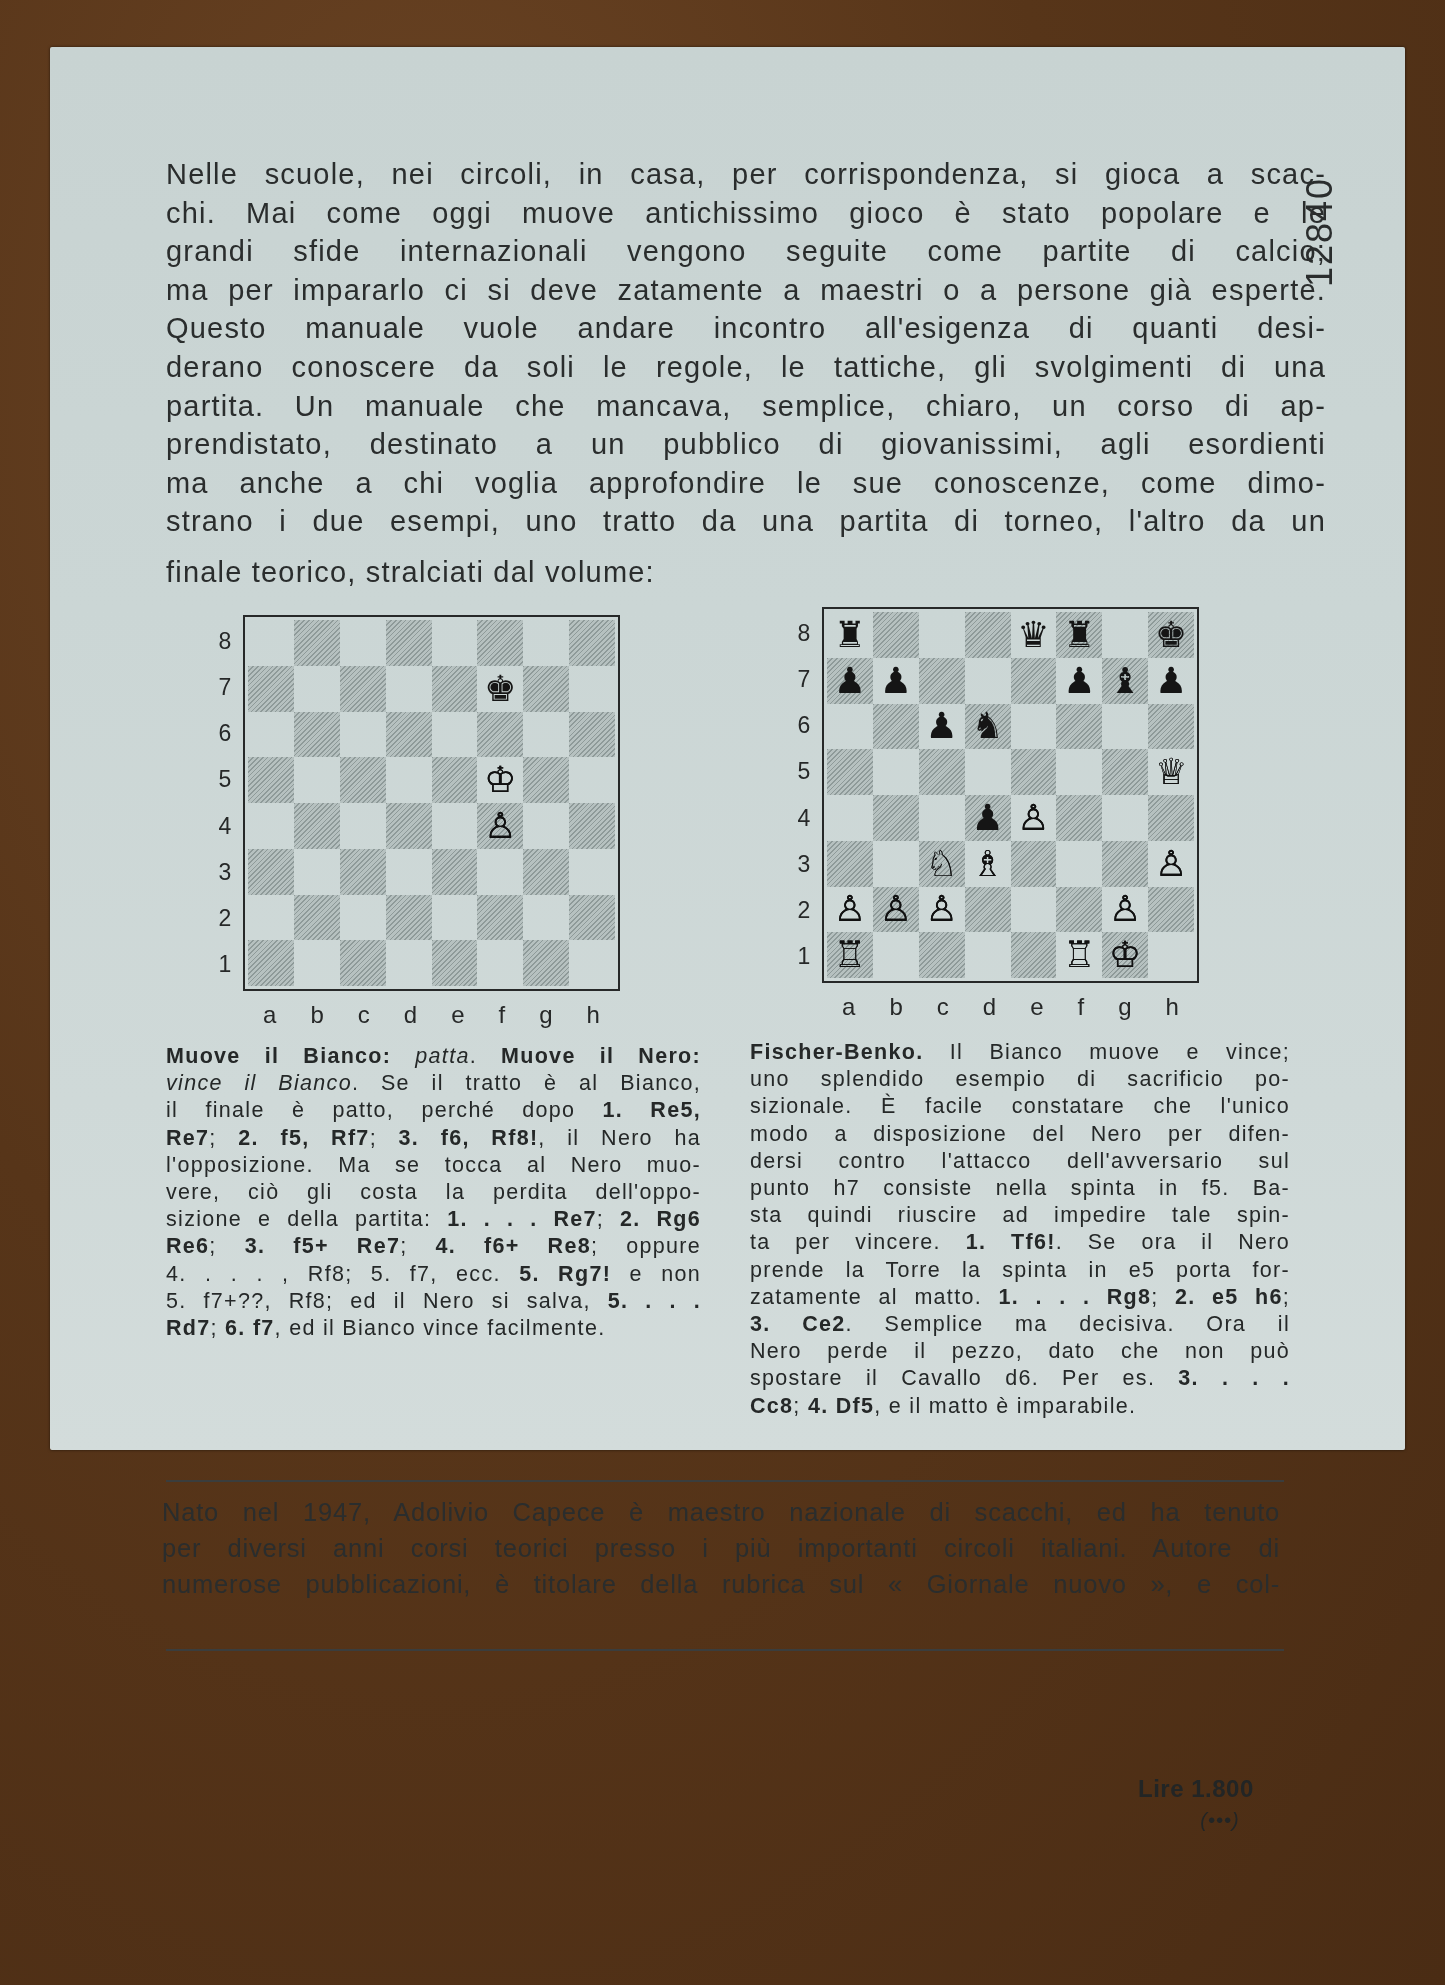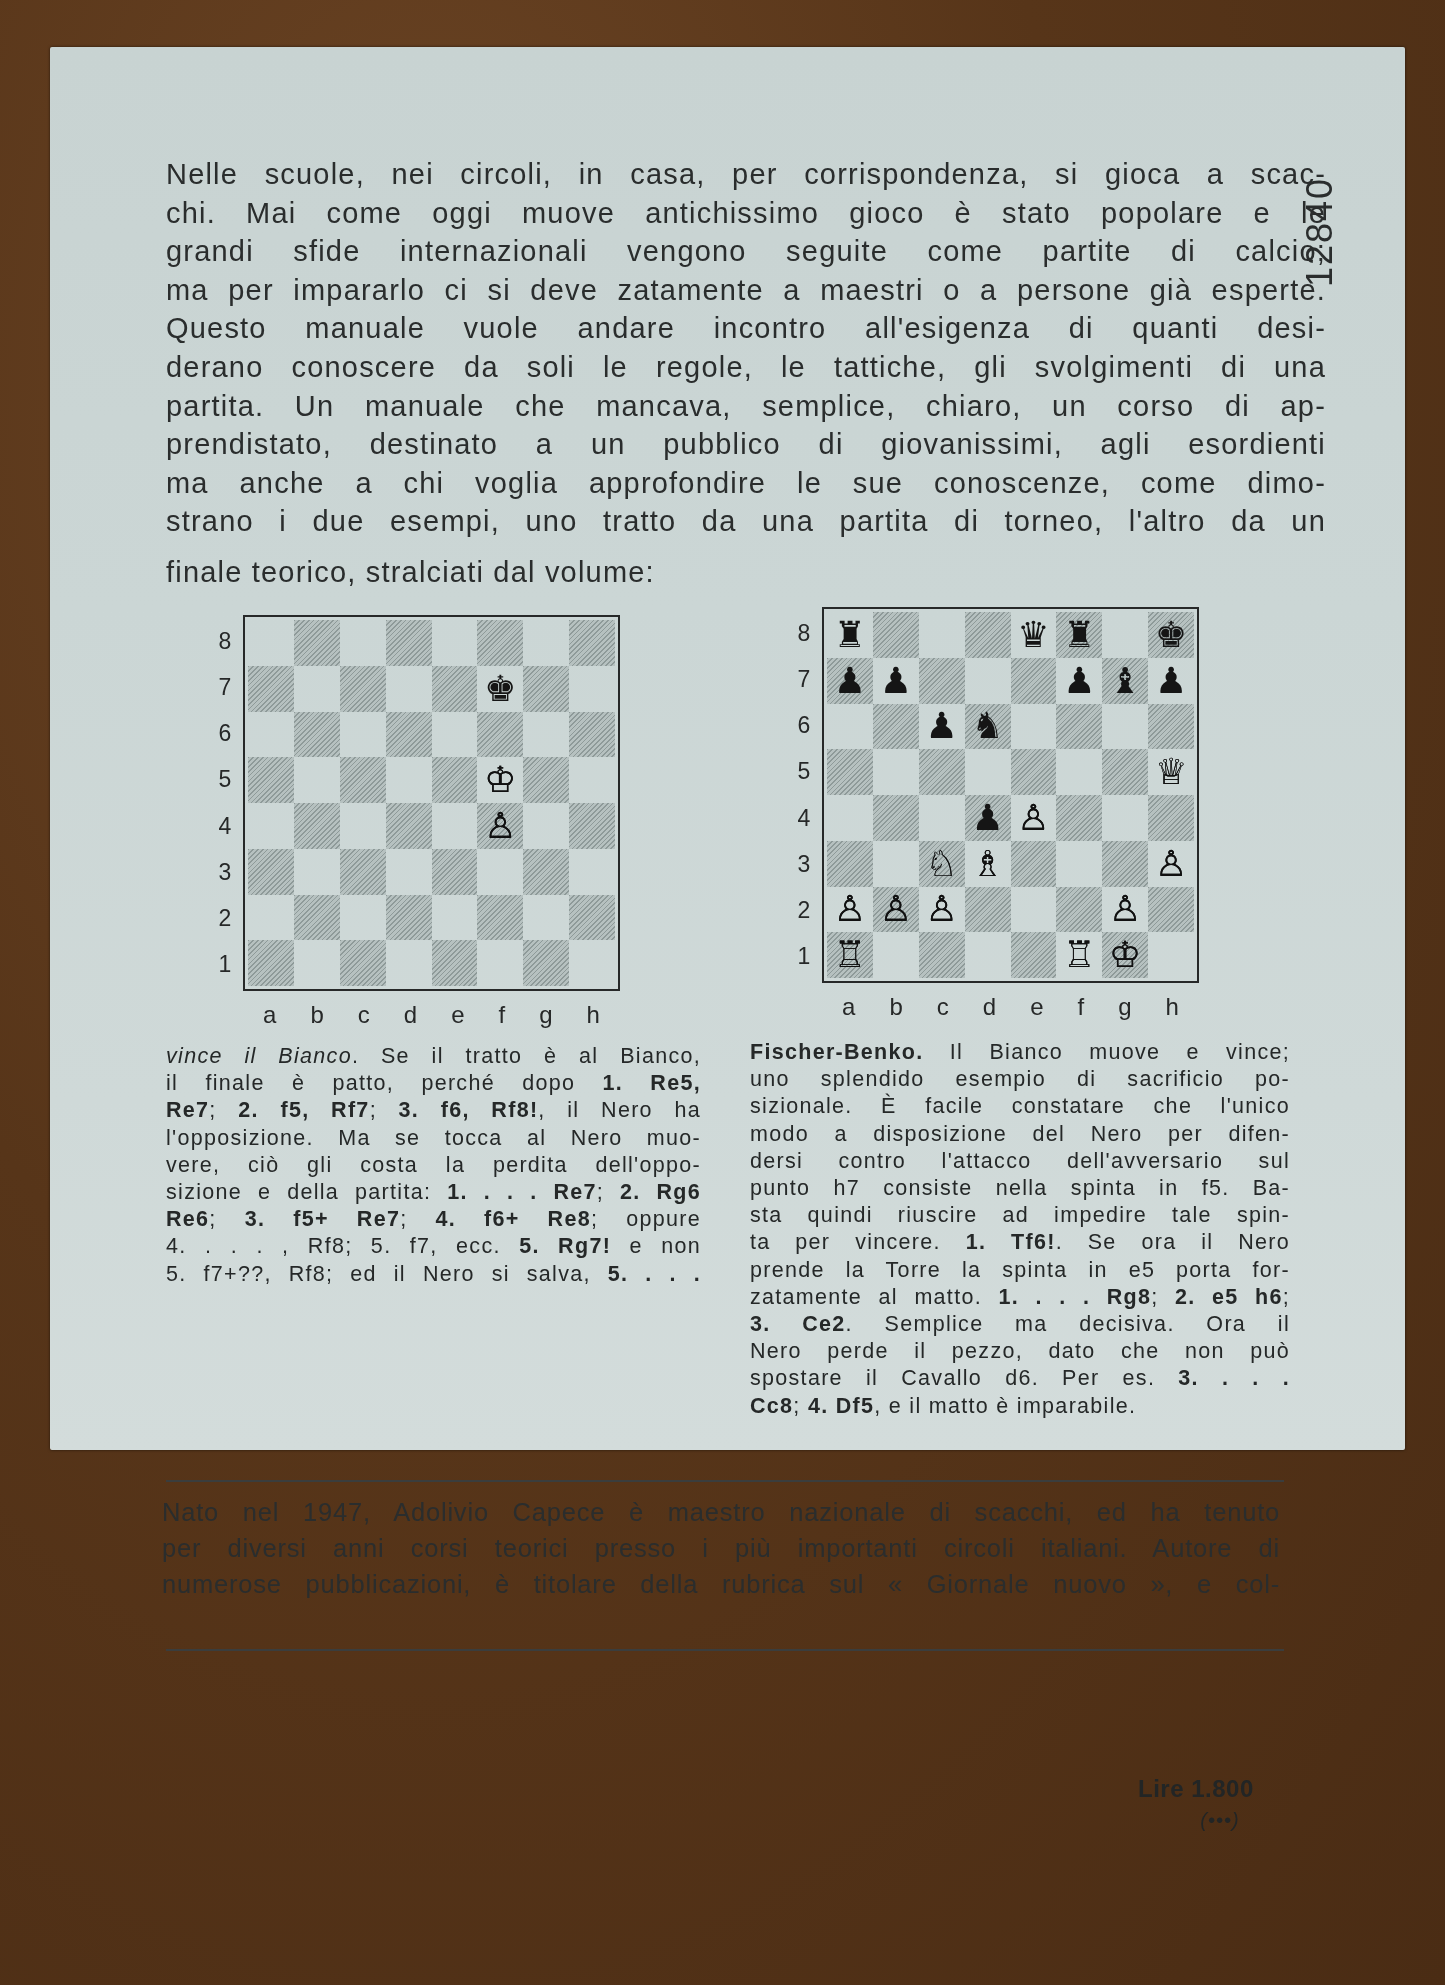--- a/index.html
+++ b/index.html
@@ -334,29 +334,31 @@
         <span>c</span>
         <span>d</span>
         <span>e</span>
         <span>f</span>
         <span>g</span>
         <span>h</span>
       </div>
   </div>
 
   <div class="caption left">
+      <span class="line"><b>Muove il Bianco: </b><i>patta</i><span>. </span><b>Muove il Nero:</b></span>
       <span class="line"><i>vince il Bianco</i><span>. Se il tratto è al Bianco,</span></span>
       <span class="line"><span>il finale è patto, perché dopo </span><b>1. Re5,</b></span>
       <span class="line"><b>Re7</b><span>; </span><b>2. f5, Rf7</b><span>; </span><b>3. f6, Rf8!</b><span>, il Nero ha</span></span>
       <span class="line"><span>l'opposizione. Ma se tocca al Nero muo-</span></span>
       <span class="line"><span>vere, ciò gli costa la perdita dell'oppo-</span></span>
       <span class="line"><span>sizione e della partita: </span><b>1. . . . Re7</b><span>; </span><b>2. Rg6</b></span>
       <span class="line"><b>Re6</b><span>; </span><b>3. f5+ Re7</b><span>; </span><b>4. f6+ Re8</b><span>; oppure</span></span>
       <span class="line"><span>4. . . . , Rf8; 5. f7, ecc. </span><b>5. Rg7!</b><span> e non</span></span>
       <span class="line"><span>5. f7+??, Rf8; ed il Nero si salva, </span><b>5. . . .</b></span>
+      <span class="line last"><b>Rd7</b><span>; </span><b>6. f7</b><span>, ed il Bianco vince facilmente.</span></span>
     </div>
   <div class="caption right">
       <span class="line"><b>Fischer-Benko.</b><span> Il Bianco muove e vince;</span></span>
       <span class="line"><span>uno splendido esempio di sacrificio po-</span></span>
       <span class="line"><span>sizionale. È facile constatare che l'unico</span></span>
       <span class="line"><span>modo a disposizione del Nero per difen-</span></span>
       <span class="line"><span>dersi contro l'attacco dell'avversario sul</span></span>
       <span class="line"><span>punto h7 consiste nella spinta in f5. Ba-</span></span>
       <span class="line"><span>sta quindi riuscire ad impedire tale spin-</span></span>
       <span class="line"><span>ta per vincere. </span><b>1. Tf6!</b><span>. Se ora il Nero</span></span>

